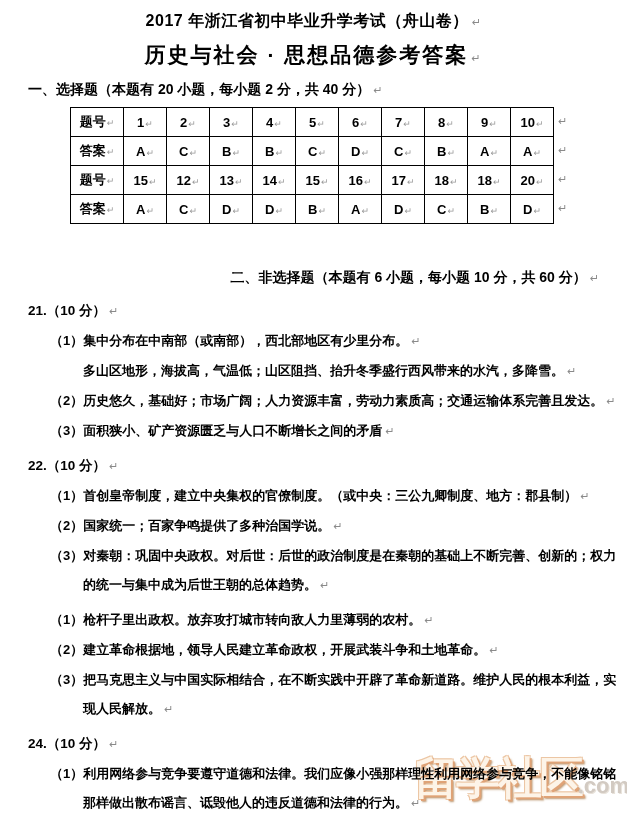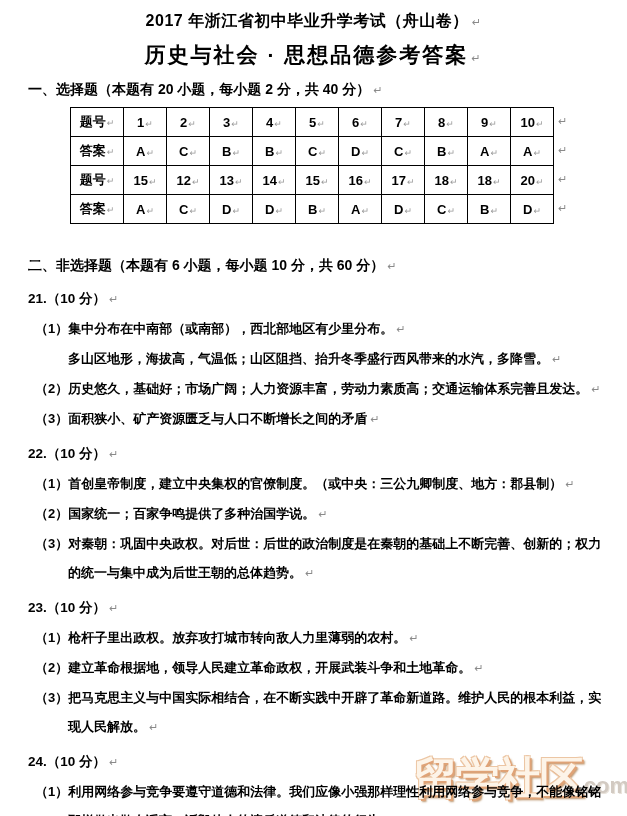--- a/index.html
+++ b/index.html
@@ -18,24 +18,24 @@
   .sec-heading{font-size:14px;line-height:26px;margin-top:0;}
   .pmark{color:#8a8a8a;font-size:11px;font-weight:normal;margin-left:3px;vertical-align:baseline;}
   .pmark-s{color:#9a9a9a;font-size:9px;font-weight:normal;margin-left:1px;}
   .table-wrap{position:relative;display:inline-block;margin:4px 0 10px 42px;}
   table{border-collapse:collapse;}
   td{border:1px solid #000;height:28px;text-align:center;font-size:13px;font-weight:bold;padding:0 2px;}
   td.lbl{width:48px;}
   td.val{width:38px;}
   .row-marks{position:absolute;left:100%;top:0;margin-left:4px;}
   .row-marks .pmark{display:block;height:29px;line-height:29px;margin:0;}
-  .sec2-heading{margin-top:14px;}
+  .sec2-heading{margin-top:26px;text-align:right;}
   .q-block{margin-top:5px;}
   .q-num{font-size:13.5px;line-height:29px;}
-  .a-line{font-size:13px;line-height:29px;white-space:nowrap;}
+  .a-line{font-size:13px;line-height:29px;white-space:nowrap;margin-left:15px;}
   .a-line.i0{padding-left:7px;}
   .a-line.i1{padding-left:40px;}
   .watermark{position:absolute;right:-2px;bottom:8px;z-index:0;white-space:nowrap;}
   .wm-text{
     font-size:44px;font-weight:bold;letter-spacing:-2px;
     color:#fdf4e8;
     text-shadow:2px 2px 0 #dfa377,-1px -1px 0 #ecc6a4,1px -1px 0 #ecc6a4,-1px 1px 0 #ecc6a4,3px 3px 2px #bd9a74;
   }
   .wm-com{font-size:22px;color:#d2cac2;margin-left:-4px;text-shadow:1px 1px 0 #e8e2da;}
 </style>
@@ -135,21 +135,20 @@
           <div class="a-line i0"><span>（3）面积狭小、矿产资源匮乏与人口不断增长之间的矛盾</span><span class="pmark">↵</span></div>
         </div>
         <div class="q-block">
           <div class="q-num"><span>22.（10 分）</span><span class="pmark">↵</span></div>
           <div class="a-line i0"><span>（1）首创皇帝制度，建立中央集权的官僚制度。（或中央：三公九卿制度、地方：郡县制）</span><span class="pmark">↵</span></div>
           <div class="a-line i0"><span>（2）国家统一；百家争鸣提供了多种治国学说。</span><span class="pmark">↵</span></div>
           <div class="a-line i0"><span>（3）对秦朝：巩固中央政权。对后世：后世的政治制度是在秦朝的基础上不断完善、创新的；权力</span></div>
           <div class="a-line i1"><span>的统一与集中成为后世王朝的总体趋势。</span><span class="pmark">↵</span></div>
         </div>
         <div class="q-block">
-          <div class="q-num"><span>23.（10 分）</span><span class="pmark">↵</span></div>
           <div class="a-line i0"><span>（1）枪杆子里出政权。放弃攻打城市转向敌人力里薄弱的农村。</span><span class="pmark">↵</span></div>
           <div class="a-line i0"><span>（2）建立革命根据地，领导人民建立革命政权，开展武装斗争和土地革命。</span><span class="pmark">↵</span></div>
           <div class="a-line i0"><span>（3）把马克思主义与中国实际相结合，在不断实践中开辟了革命新道路。维护人民的根本利益，实</span></div>
           <div class="a-line i1"><span>现人民解放。</span><span class="pmark">↵</span></div>
         </div>
         <div class="q-block">
           <div class="q-num"><span>24.（10 分）</span><span class="pmark">↵</span></div>
           <div class="a-line i0"><span>（1）利用网络参与竞争要遵守道德和法律。我们应像小强那样理性利用网络参与竞争，不能像铭铭</span></div>
           <div class="a-line i1"><span>那样做出散布谣言、诋毁他人的违反道德和法律的行为。</span><span class="pmark">↵</span></div>
         </div>

